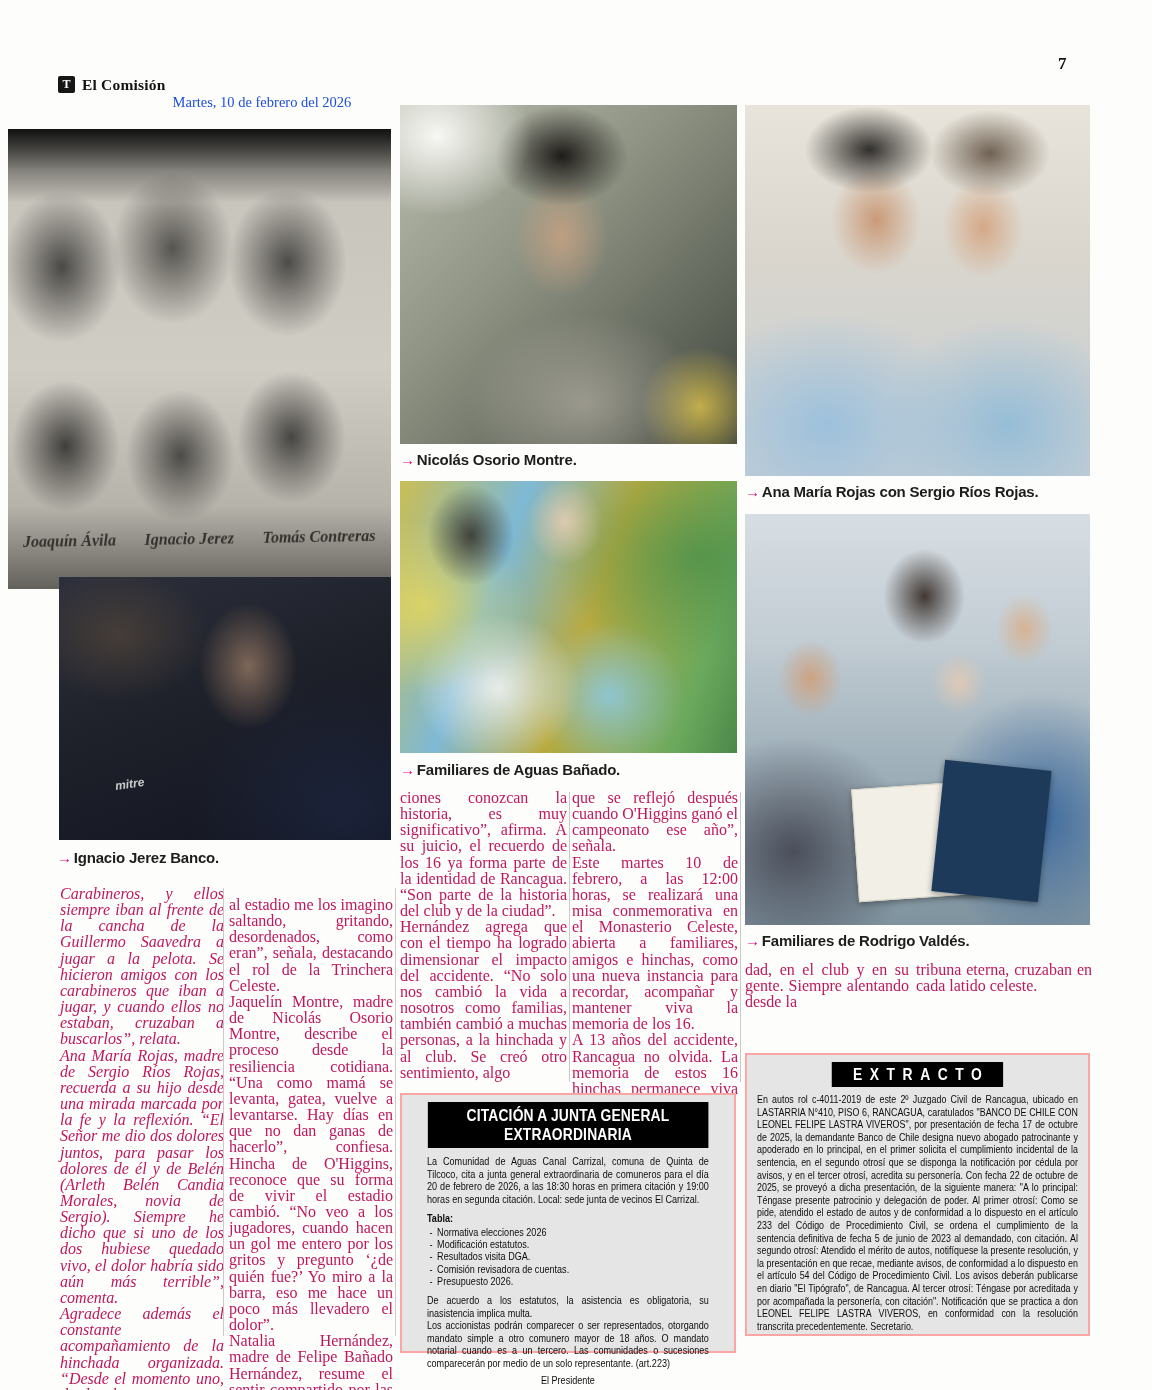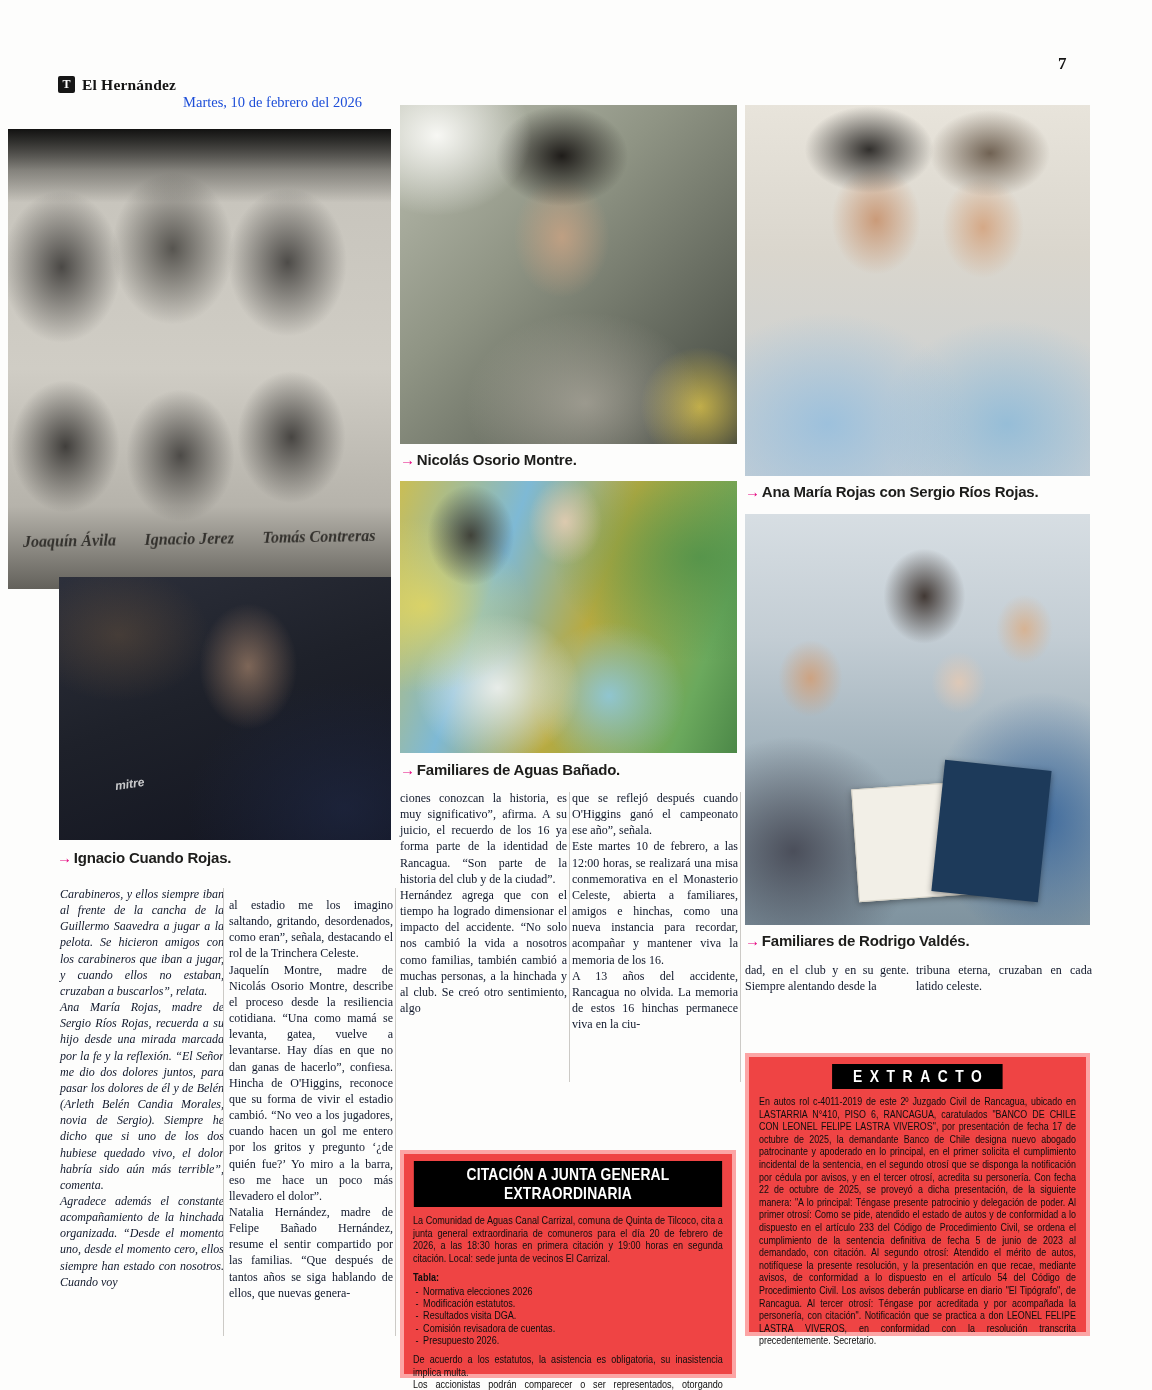--- a/index.html
+++ b/index.html
@@ -79,36 +79,36 @@
   
   .caption{position:absolute;display:flex;align-items:flex-start;gap:2px;
     font:bold 15px "Liberation Sans",sans-serif;color:#1d1d1b;letter-spacing:-.2px;}
   .caption .arrow{color:#e5007d;font-weight:bold;}
   #caption-nicolas{left:400px;top:451px;width:337px;}
   #caption-ana{left:745px;top:483px;width:345px;}
   #caption-ignacio{left:57px;top:849px;width:334px;}
   #caption-felipe{left:400px;top:761px;width:337px;}
   #caption-rodrigo{left:745px;top:932px;width:345px;}
   
-  .bodycol{position:absolute;font-size:12px;line-height:16.15px;text-align:justify;
-    white-space:pre-line;color:#0f172a;hyphens:auto;}
+  .bodycol{position:absolute;font-size:16px;line-height:16.15px;text-align:justify;
+    white-space:pre-line;color:#be185d;hyphens:auto;}
   #col1{left:60px;top:886px;width:164px;height:452px;font-style:italic;}
   #col2{left:229px;top:886px;width:164px;height:452px;margin-top:11px;}
   #col3{left:400px;top:790px;width:167px;height:297px;}
   #col4{left:572px;top:790px;width:166px;height:297px;}
   #tail1{left:745px;top:962px;width:164px;height:40px;}
   #tail2{left:916px;top:962px;width:176px;height:40px;}
   .colrule{position:absolute;width:1px;background:#cccac6;}
   #rule1{left:223px;top:888px;height:448px;}
   #rule2{left:395px;top:888px;height:448px;}
   #rule3{left:569px;top:792px;height:290px;}
   #rule4{left:740px;top:792px;height:290px;}
   
-  .legal-box{position:absolute;background:#ef4444;border:4px solid #fca5a5;box-sizing:border-box;}
-  #citacion-box{left:400px;top:1150px;width:336px;height:228px;padding:6px 9px;}
+  .legal-box{position:absolute;background:#e5e5e5;border:2px solid #fca5a5;box-sizing:border-box;}
+  #citacion-box{left:400px;top:1093px;width:336px;height:260px;padding:6px 25px;}
   #extracto-box{left:745px;top:1053px;width:345px;height:283px;padding:6px 10px;}
   .condensed{transform:scaleX(.84);transform-origin:0 0;width:119%;
     font-family:"Liberation Sans",sans-serif;color:#0d0d0d;}
   .box-title{background:#000;color:#fff;text-align:center;font-weight:bold;}
   #citacion-title{font-size:16.5px;padding:4px 2px;margin:1px 1px 7px;letter-spacing:.2px;}
   #extracto-title-wrap{text-align:center;margin:1px 0 6px;}
   #extracto-title{display:inline-block;font-size:16.5px;letter-spacing:9px;padding:3px 16px 3px 25px;}
   .box-par{font-size:10.8px;line-height:12.5px;text-align:justify;white-space:pre-line;}
   .tabla-label{font-size:10.8px;line-height:13px;font-weight:bold;margin-top:7px;}
   .agenda{margin:1px 0 0;padding:0 0 0 3px;list-style:none;}
@@ -116,39 +116,39 @@
   .agenda li::before{content:"-\2002";}
   .note{margin-top:7px;}
   .signature{text-align:center;font-size:10.8px;margin-top:5px;}
   #extracto-body{font-size:10.6px;line-height:12.6px;}
 </style>
 </head>
 <body>
 
 <div class="masthead">
   <span class="logo-sq">T</span>
-  <span class="brand">El Hernández</span>
+  <span class="brand">El Comisión</span>
   <span class="issue-date">Martes, 10 de febrero del 2026</span>
 </div>
 <div class="folio">7</div>
 
 <div class="photo" id="photo-banner">
   <div class="banner-names">
     <span>Joaquín Ávila</span>
     <span>Ignacio Jerez</span>
     <span>Tomás Contreras</span>
   </div>
 </div>
 
 <div class="photo" id="photo-ignacio">
   <span class="jersey-word">mitre</span>
 </div>
 <div class="caption" id="caption-ignacio">
   <span class="arrow">→</span>
-  <span>Ignacio Cuando Rojas.</span>
+  <span>Ignacio Jerez Banco.</span>
 </div>
 
 <div class="photo" id="photo-nicolas"></div>
 <div class="caption" id="caption-nicolas">
   <span class="arrow">→</span>
   <span>Nicolás Osorio Montre.</span>
 </div>
 
 <div class="photo" id="photo-felipe"></div>
 <div class="caption" id="caption-felipe">

